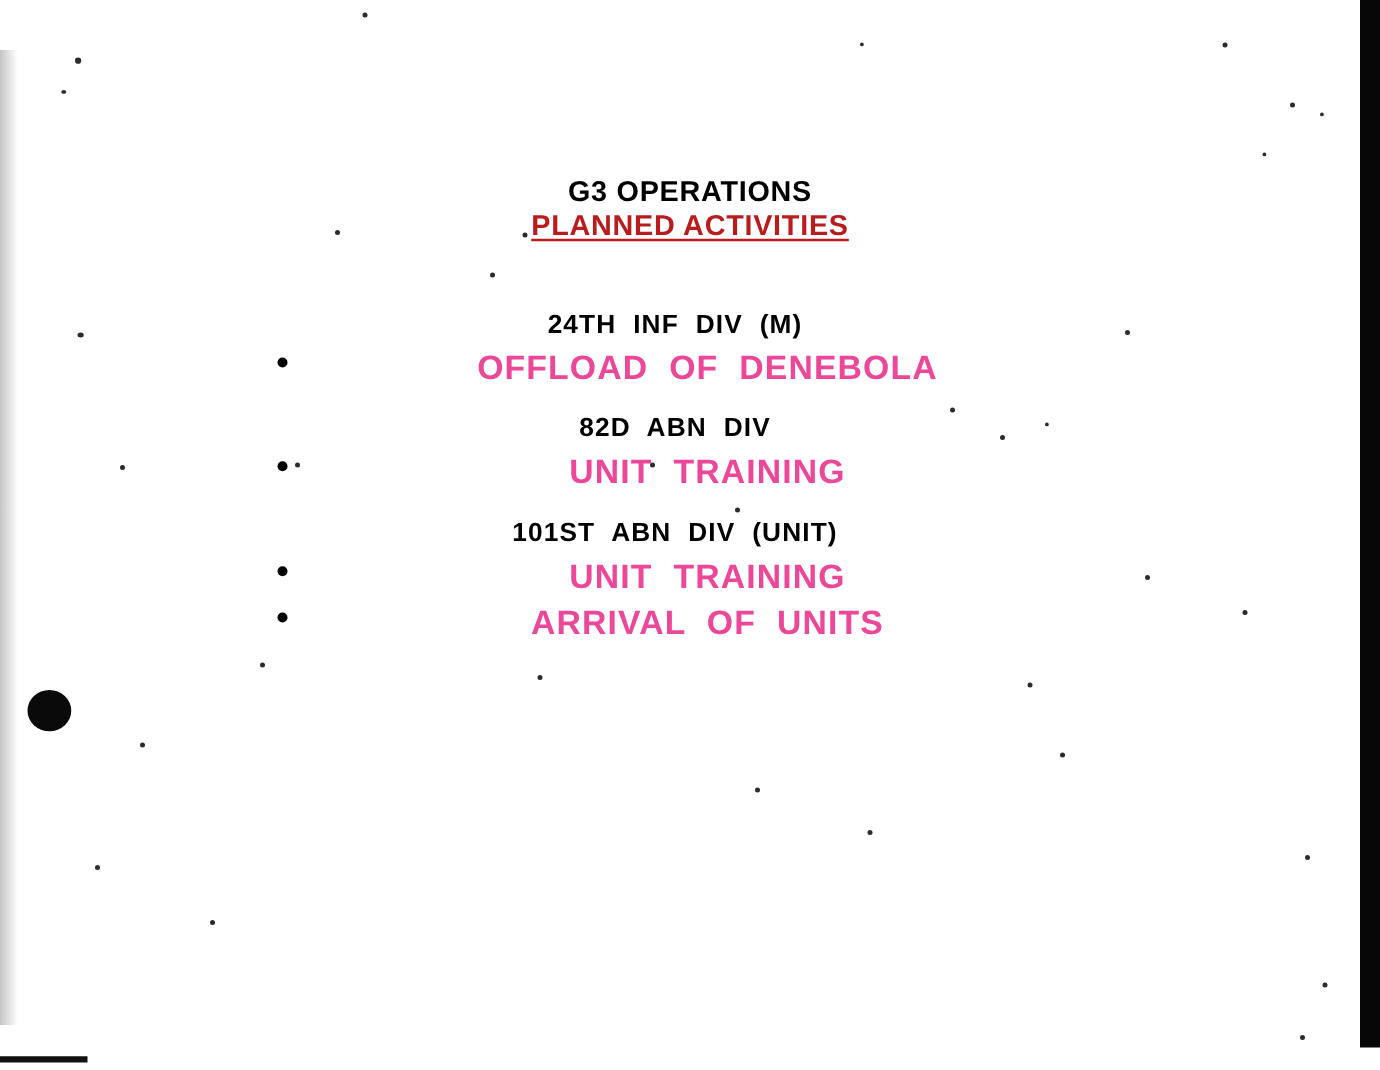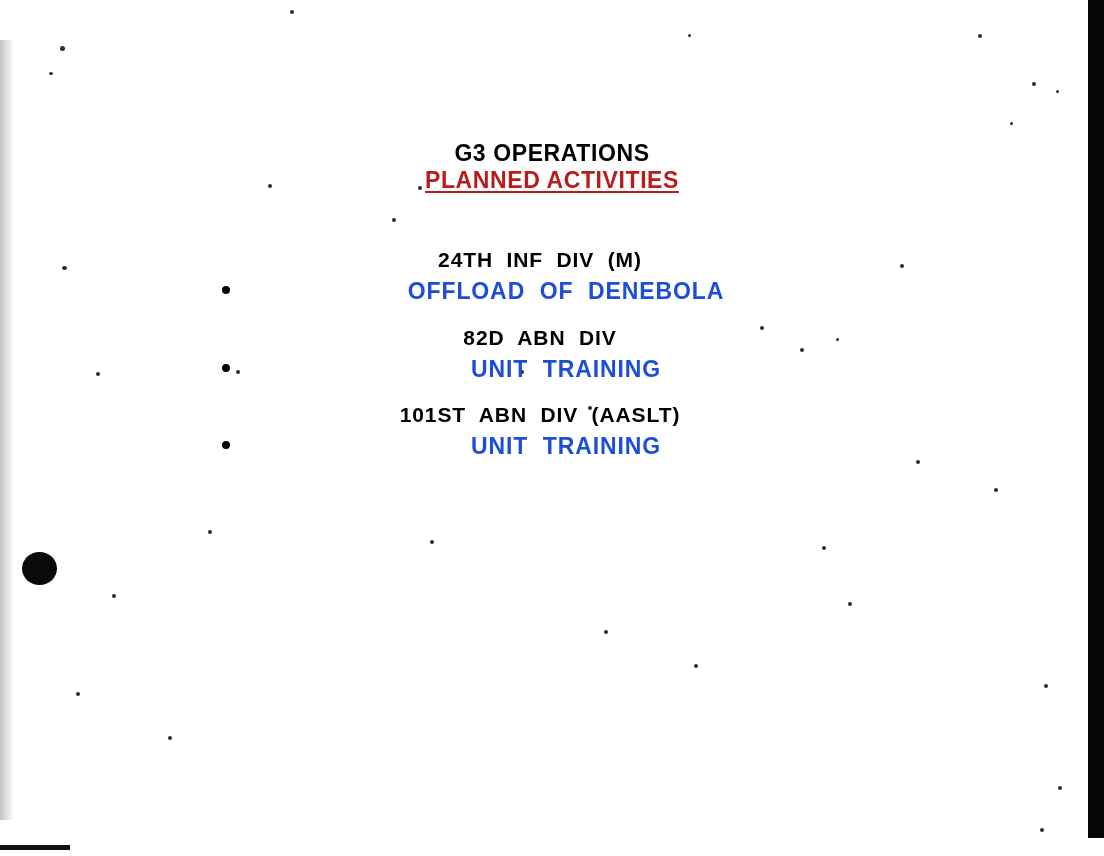--- a/index.html
+++ b/index.html
@@ -108,24 +108,24 @@
     margin: 0 0 4px 0;
     white-space: pre;
   }
   ul.bullets {
     list-style: none;
     margin: 0;
     padding: 0 0 0 52px;
   }
   ul.bullets li {
     position: relative;
-    font-size: 23px;
+    font-size: 27px;
     font-weight: 700;
     letter-spacing: 0.9px;
-    color: #1d4ed8;
+    color: #ec4899;
     line-height: 1.38;
     white-space: pre;
   }
   ul.bullets li .dot {
     position: absolute;
     left: -20px;
     top: 10px;
     width: 8px;
     height: 8px;
     background: #000;
@@ -194,21 +194,22 @@
       </div>
 
       <div class="group">
         <p class="group-heading">82D  ABN  DIV</p>
         <ul class="bullets">
           <li><span class="dot"></span><span>UNIT  TRAINING</span></li>
         </ul>
       </div>
 
       <div class="group">
-        <p class="group-heading">101ST  ABN  DIV  (AASLT)</p>
+        <p class="group-heading">101ST  ABN  DIV  (UNIT)</p>
         <ul class="bullets">
           <li><span class="dot"></span><span>UNIT  TRAINING</span></li>
+          <li><span class="dot"></span><span>ARRIVAL  OF  UNITS</span></li>
         </ul>
       </div>
 
     </div>
   </div>
 </div>
 
 </body></html>

